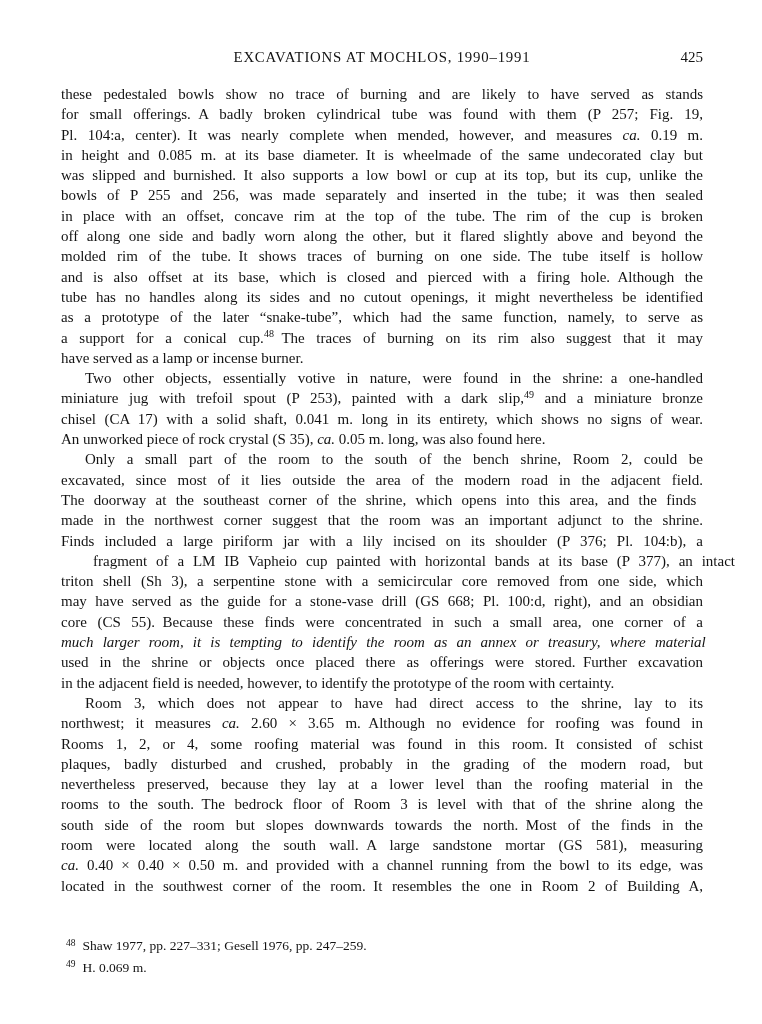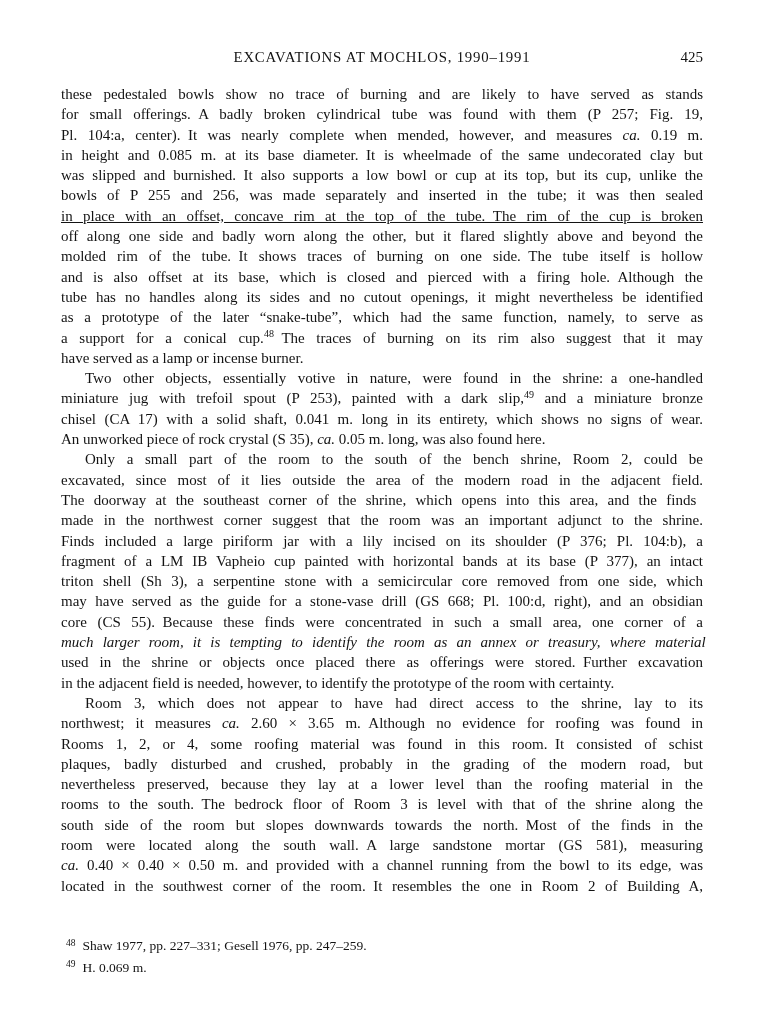--- a/index.html
+++ b/index.html
@@ -74,42 +74,42 @@
   </div>
 
   <div class="text-block">
       <div class="paragraph">
         <div class="line" style="word-spacing: 7.8375px;">these pedestaled bowls show no trace of burning and are likely to have served as stands</div>
         <div class="line" style="word-spacing: 7.32031px;">for small offerings. A badly broken cylindrical tube was found with them (P 257; Fig. 19,</div>
         <div class="line" style="word-spacing: 6.65385px;">Pl. 104:a, center). It was nearly complete when mended, however, and measures <i>ca.</i> 0.19 m.</div>
         <div class="line" style="word-spacing: 5.05664px;">in height and 0.085 m. at its base diameter. It is wheelmade of the same undecorated clay but</div>
         <div class="line" style="word-spacing: 4.21181px;">was slipped and burnished. It also supports a low bowl or cup at its top, but its cup, unlike the</div>
         <div class="line" style="word-spacing: 6.53033px;">bowls of P 255 and 256, was made separately and inserted in the tube; it was then sealed</div>
-        <div class="line" style="word-spacing: 6.57031px; text-decoration: underline;">in place with an offset, concave rim at the top of the tube. The rim of the cup is broken</div>
+        <div class="line" style="word-spacing: 6.57031px;">in place with an offset, concave rim at the top of the tube. The rim of the cup is broken</div>
         <div class="line" style="word-spacing: 4.88327px;">off along one side and badly worn along the other, but it flared slightly above and beyond the</div>
         <div class="line" style="word-spacing: 7.22292px;">molded rim of the tube. It shows traces of burning on one side. The tube itself is hollow</div>
         <div class="line" style="word-spacing: 6.71191px;">and is also offset at its base, which is closed and pierced with a firing hole. Although the</div>
         <div class="line" style="word-spacing: 5.3625px;">tube has no handles along its sides and no cutout openings, it might nevertheless be identified</div>
         <div class="line" style="word-spacing: 7.04375px;">as a prototype of the later “snake-tube”, which had the same function, namely, to serve as</div>
         <div class="line" style="word-spacing: 7.91797px;">a support for a conical cup.<sup>48</sup> The traces of burning on its rim also suggest that it may</div>
         <div class="line last">have served as a lamp or incense burner.</div>
       </div>
       <div class="paragraph">
         <div class="line indent" style="word-spacing: 7.71094px;">Two other objects, essentially votive in nature, were found in the shrine: a one-handled</div>
         <div class="line" style="word-spacing: 6.87188px;">miniature jug with trefoil spout (P 253), painted with a dark slip,<sup>49</sup> and a miniature bronze</div>
         <div class="line" style="word-spacing: 4.68142px;">chisel (CA 17) with a solid shaft, 0.041 m. long in its entirety, which shows no signs of wear.</div>
         <div class="line last">An unworked piece of rock crystal (S 35), <i>ca.</i> 0.05 m. long, was also found here.</div>
       </div>
       <div class="paragraph">
         <div class="line indent" style="word-spacing: 7.90257px;">Only a small part of the room to the south of the bench shrine, Room 2, could be</div>
         <div class="line" style="word-spacing: 7.21973px;">excavated, since most of it lies outside the area of the modern road in the adjacent field.</div>
         <div class="line" style="word-spacing: 5.60156px;">The doorway at the southeast corner of the shrine, which opens into this area, and the finds</div>
         <div class="line" style="word-spacing: 6.53125px;">made in the northwest corner suggest that the room was an important adjunct to the shrine.</div>
         <div class="line" style="word-spacing: 6.42004px;">Finds included a large piriform jar with a lily incised on its shoulder (P 376; Pl. 104:b), a</div>
-        <div class="line" style="word-spacing: 5.125px;">fragment of a LM IB Vapheio cup painted with horizontal bands at its base (P 377), an intact</div>
+        <div class="line" style="word-spacing: 5.125px; margin-left: 32px;">fragment of a LM IB Vapheio cup painted with horizontal bands at its base (P 377), an intact</div>
         <div class="line" style="word-spacing: 5.78333px;">triton shell (Sh 3), a serpentine stone with a semicircular core removed from one side, which</div>
         <div class="line" style="word-spacing: 4.6829px;">may have served as the guide for a stone-vase drill (GS 668; Pl. 100:d, right), and an obsidian</div>
         <div class="line" style="word-spacing: 6.84271px;">core (CS 55). Because these finds were concentrated in such a small area, one corner of a</div>
         <div class="line" style="word-spacing: 5.42188px; font-style: italic;">much larger room, it is tempting to identify the room as an annex or treasury, where material</div>
         <div class="line" style="word-spacing: 7.24159px;">used in the shrine or objects once placed there as offerings were stored. Further excavation</div>
         <div class="line last">in the adjacent field is needed, however, to identify the prototype of the room with certainty.</div>
       </div>
       <div class="paragraph">
         <div class="line indent" style="word-spacing: 8.63281px;">Room 3, which does not appear to have had direct access to the shrine, lay to its</div>
         <div class="line" style="word-spacing: 7.40067px;">northwest; it measures <i>ca.</i> 2.60 × 3.65 m. Although no evidence for roofing was found in</div>

